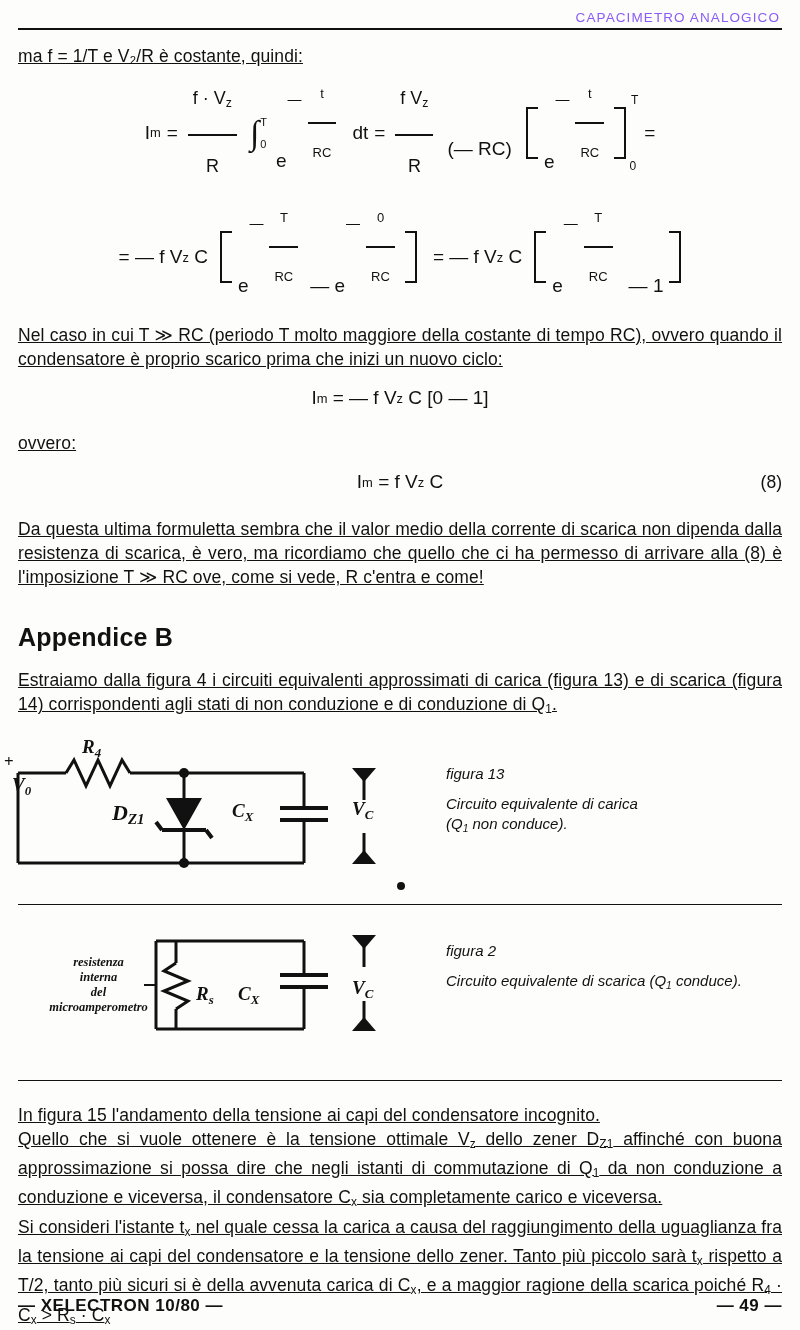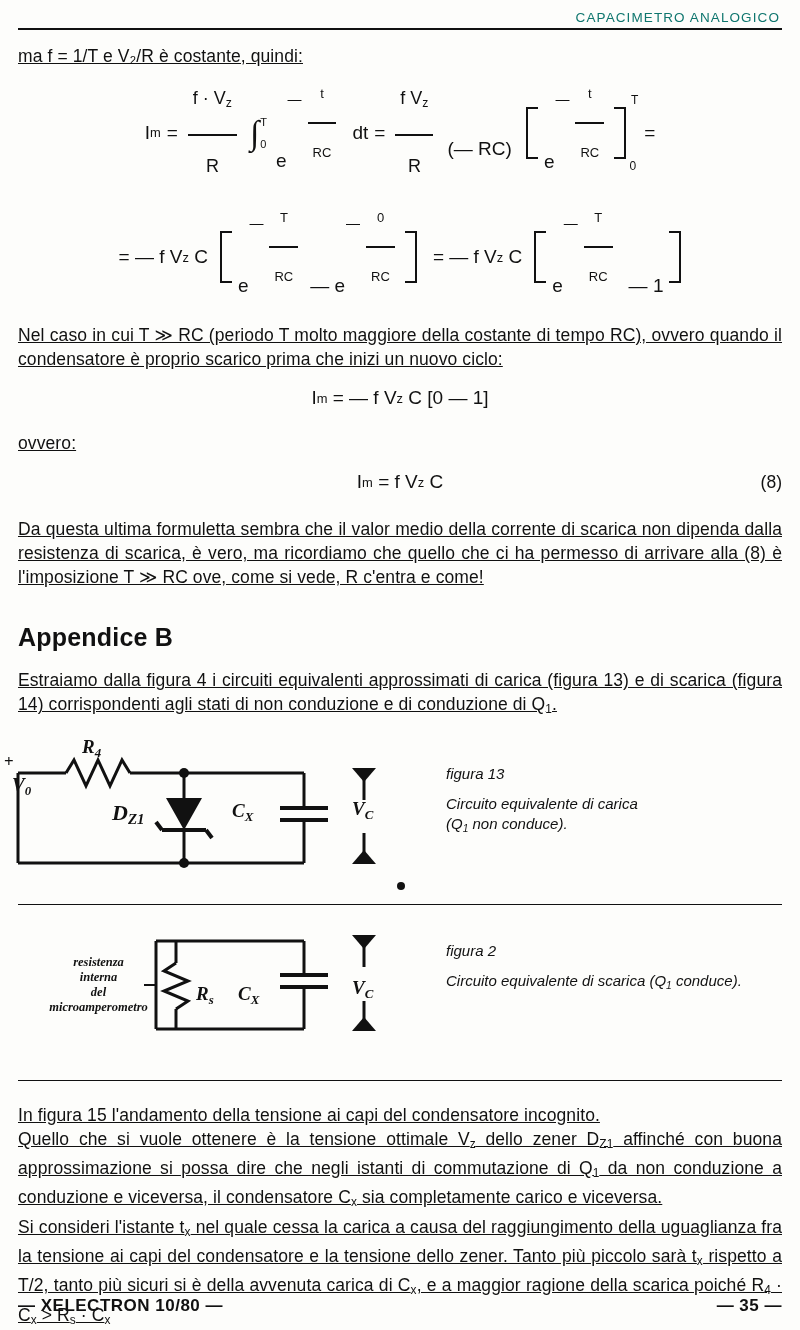--- a/index.html
+++ b/index.html
@@ -23,21 +23,21 @@
     padding: 0 18px;
   }
 
   
   .running-head {
     text-align: right;
     font-size: 13.5px;
     letter-spacing: 1.1px;
     padding-top: 10px;
     padding-right: 2px;
-    color: #0f766e;
+    color: #8b5cf6;
   }
   .rule {
     height: 2px;
     background: #111;
     margin-top: 3px;
   }
 
   
   .para {
     font-size: 17.5px;
@@ -447,16 +447,16 @@
     <p class="para">
       <span>Quello che si vuole ottenere è la tensione ottimale V</span><sub>z</sub><span> dello zener D</span><sub>Z1</sub><span> affinché con buona approssimazione si possa dire che negli istanti di commutazione di Q</span><sub>1</sub><span> da non conduzione a conduzione e viceversa, il condensatore C</span><sub>x</sub><span> sia completamente carico e viceversa.</span>
     </p>
     <p class="para">
       <span>Si consideri l'istante t</span><sub>x</sub><span> nel quale cessa la carica a causa del raggiungimento della uguaglianza fra la tensione ai capi del condensatore e la tensione dello zener. Tanto più piccolo sarà t</span><sub>x</sub><span> rispetto a T/2, tanto più sicuri si è della avvenuta carica di C</span><sub>x</sub><span>, e a maggior ragione della scarica poiché R</span><sub>4</sub><span> · C</span><sub>x</sub><span> &gt; R</span><sub>s</sub><span> · C</span><sub>x</sub>
     </p>
   </div>
 
   <div class="footer">
     <span>— XELECTRON 10/80 —</span>
-    <span class="pg">— 35 —</span>
+    <span class="pg">— 49 —</span>
   </div>
 
 </div>
 
 </body></html>

